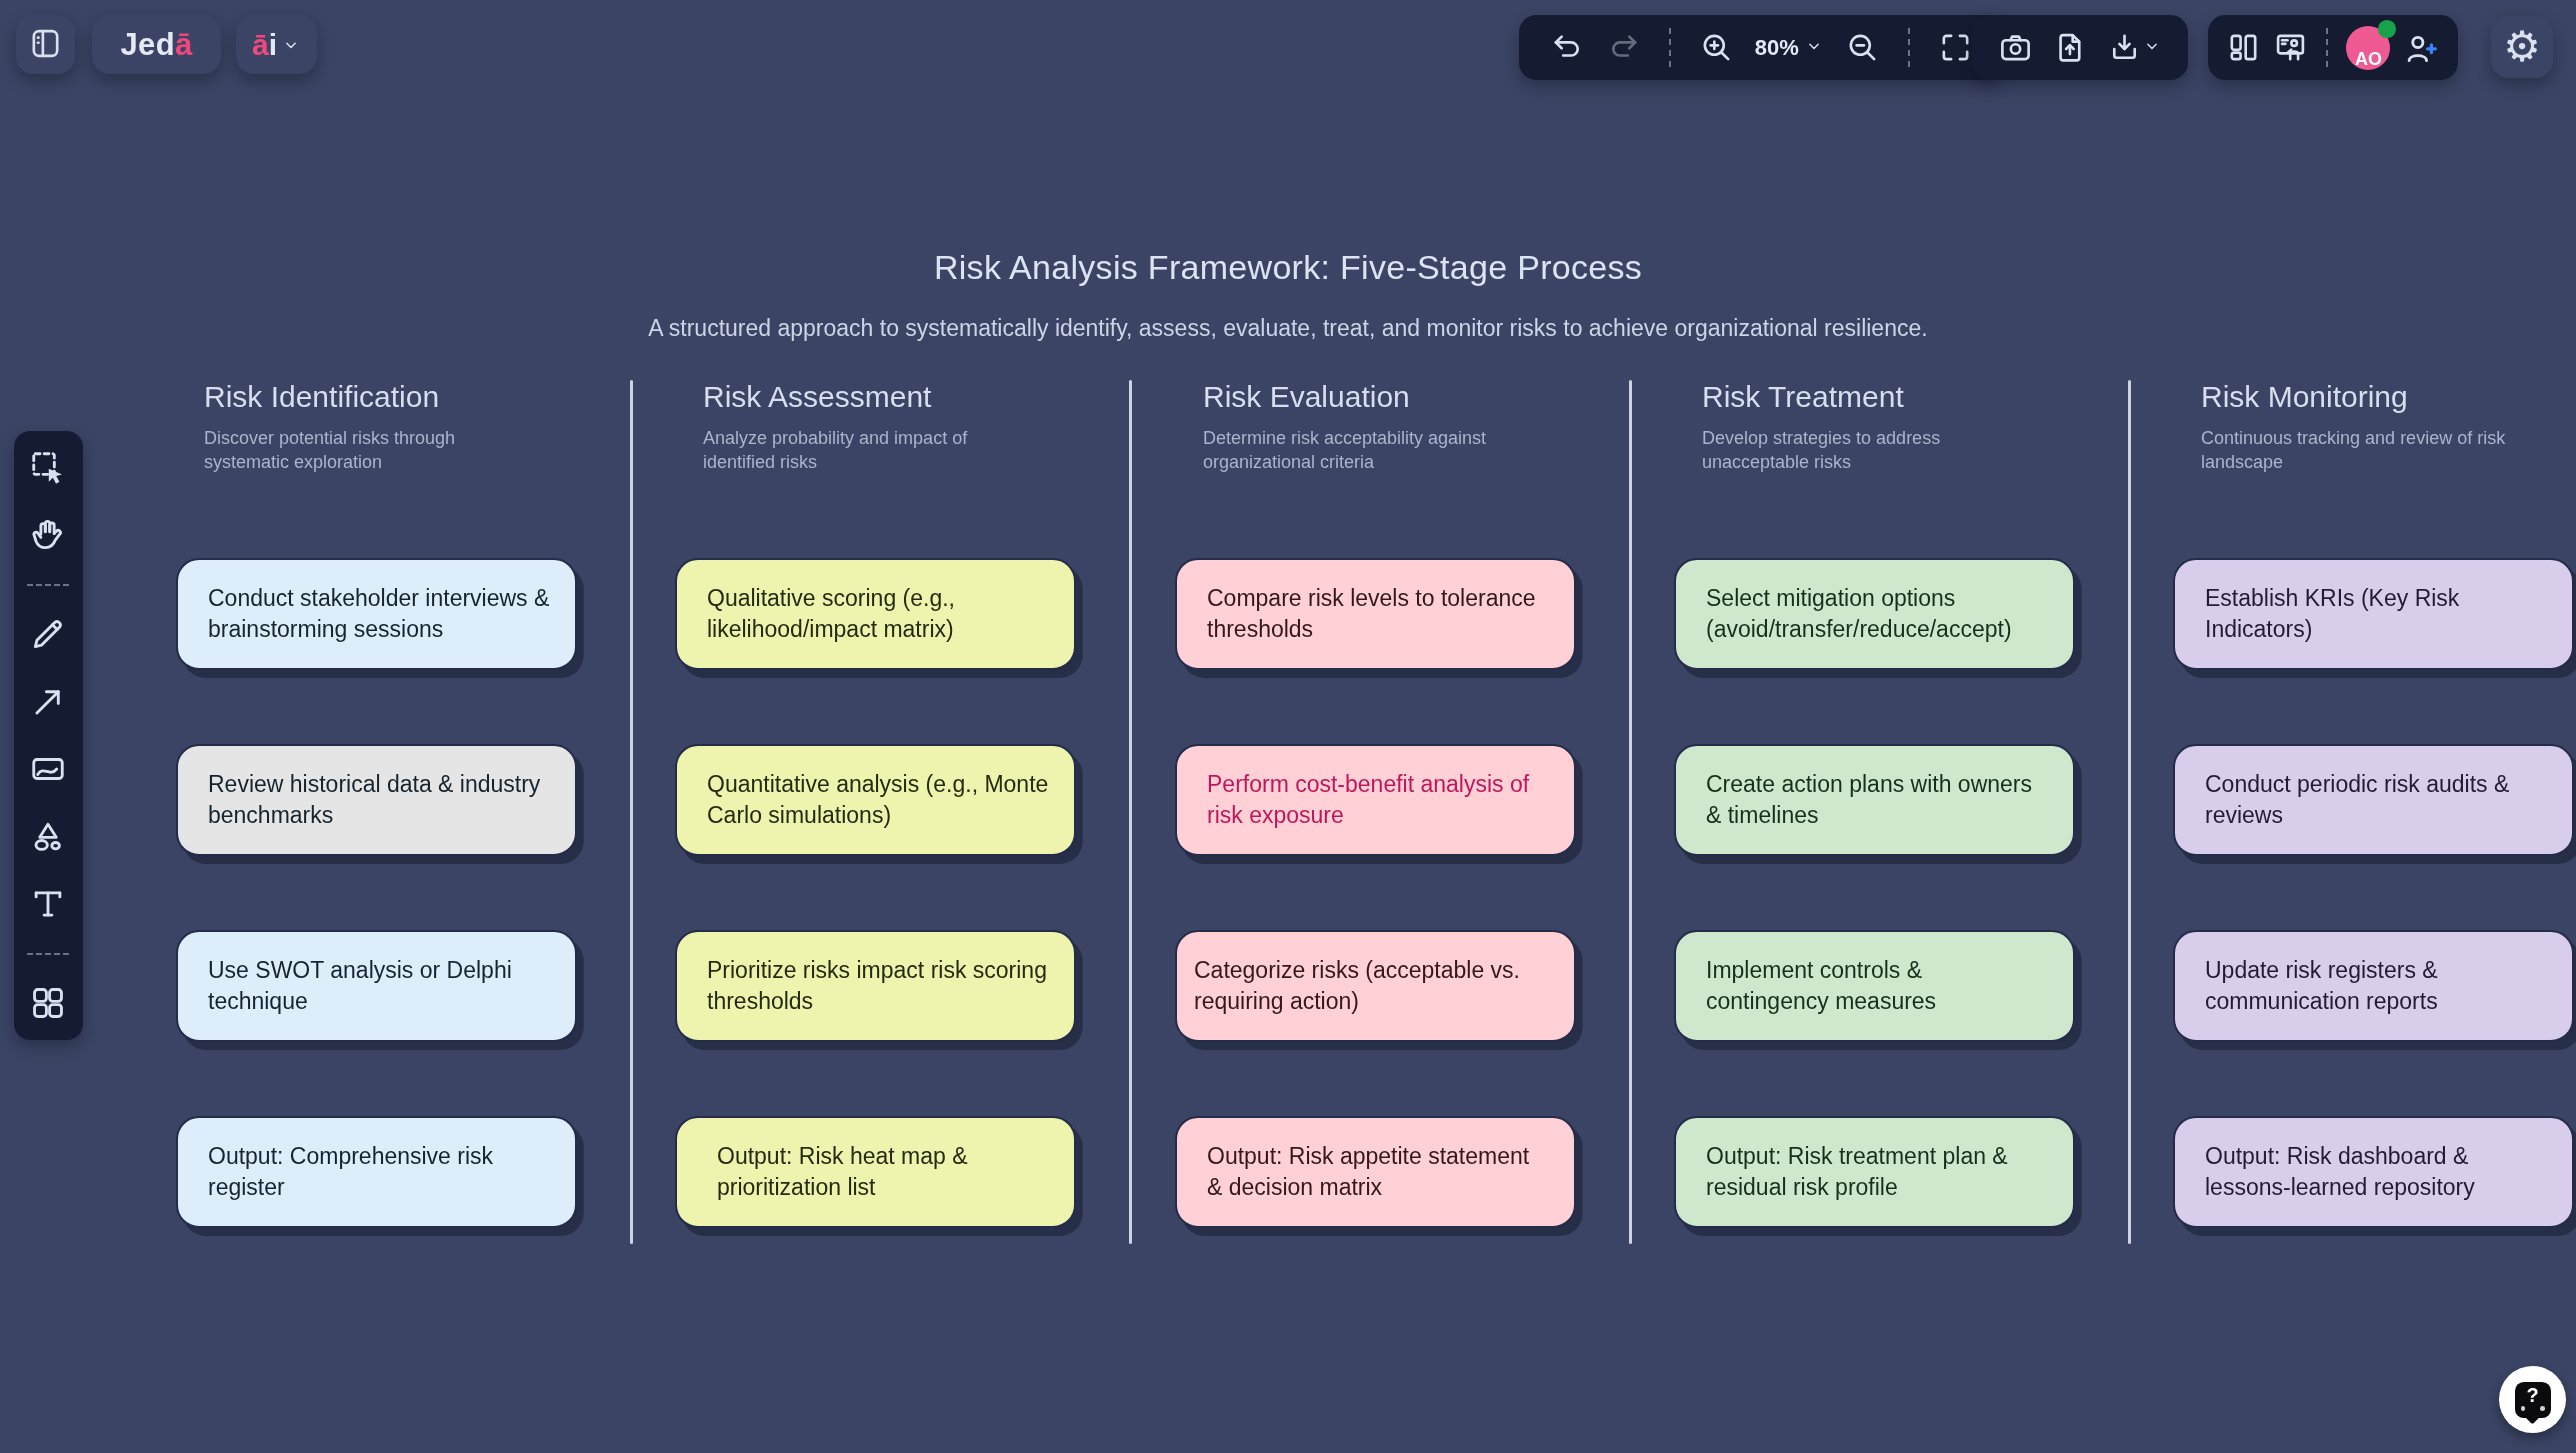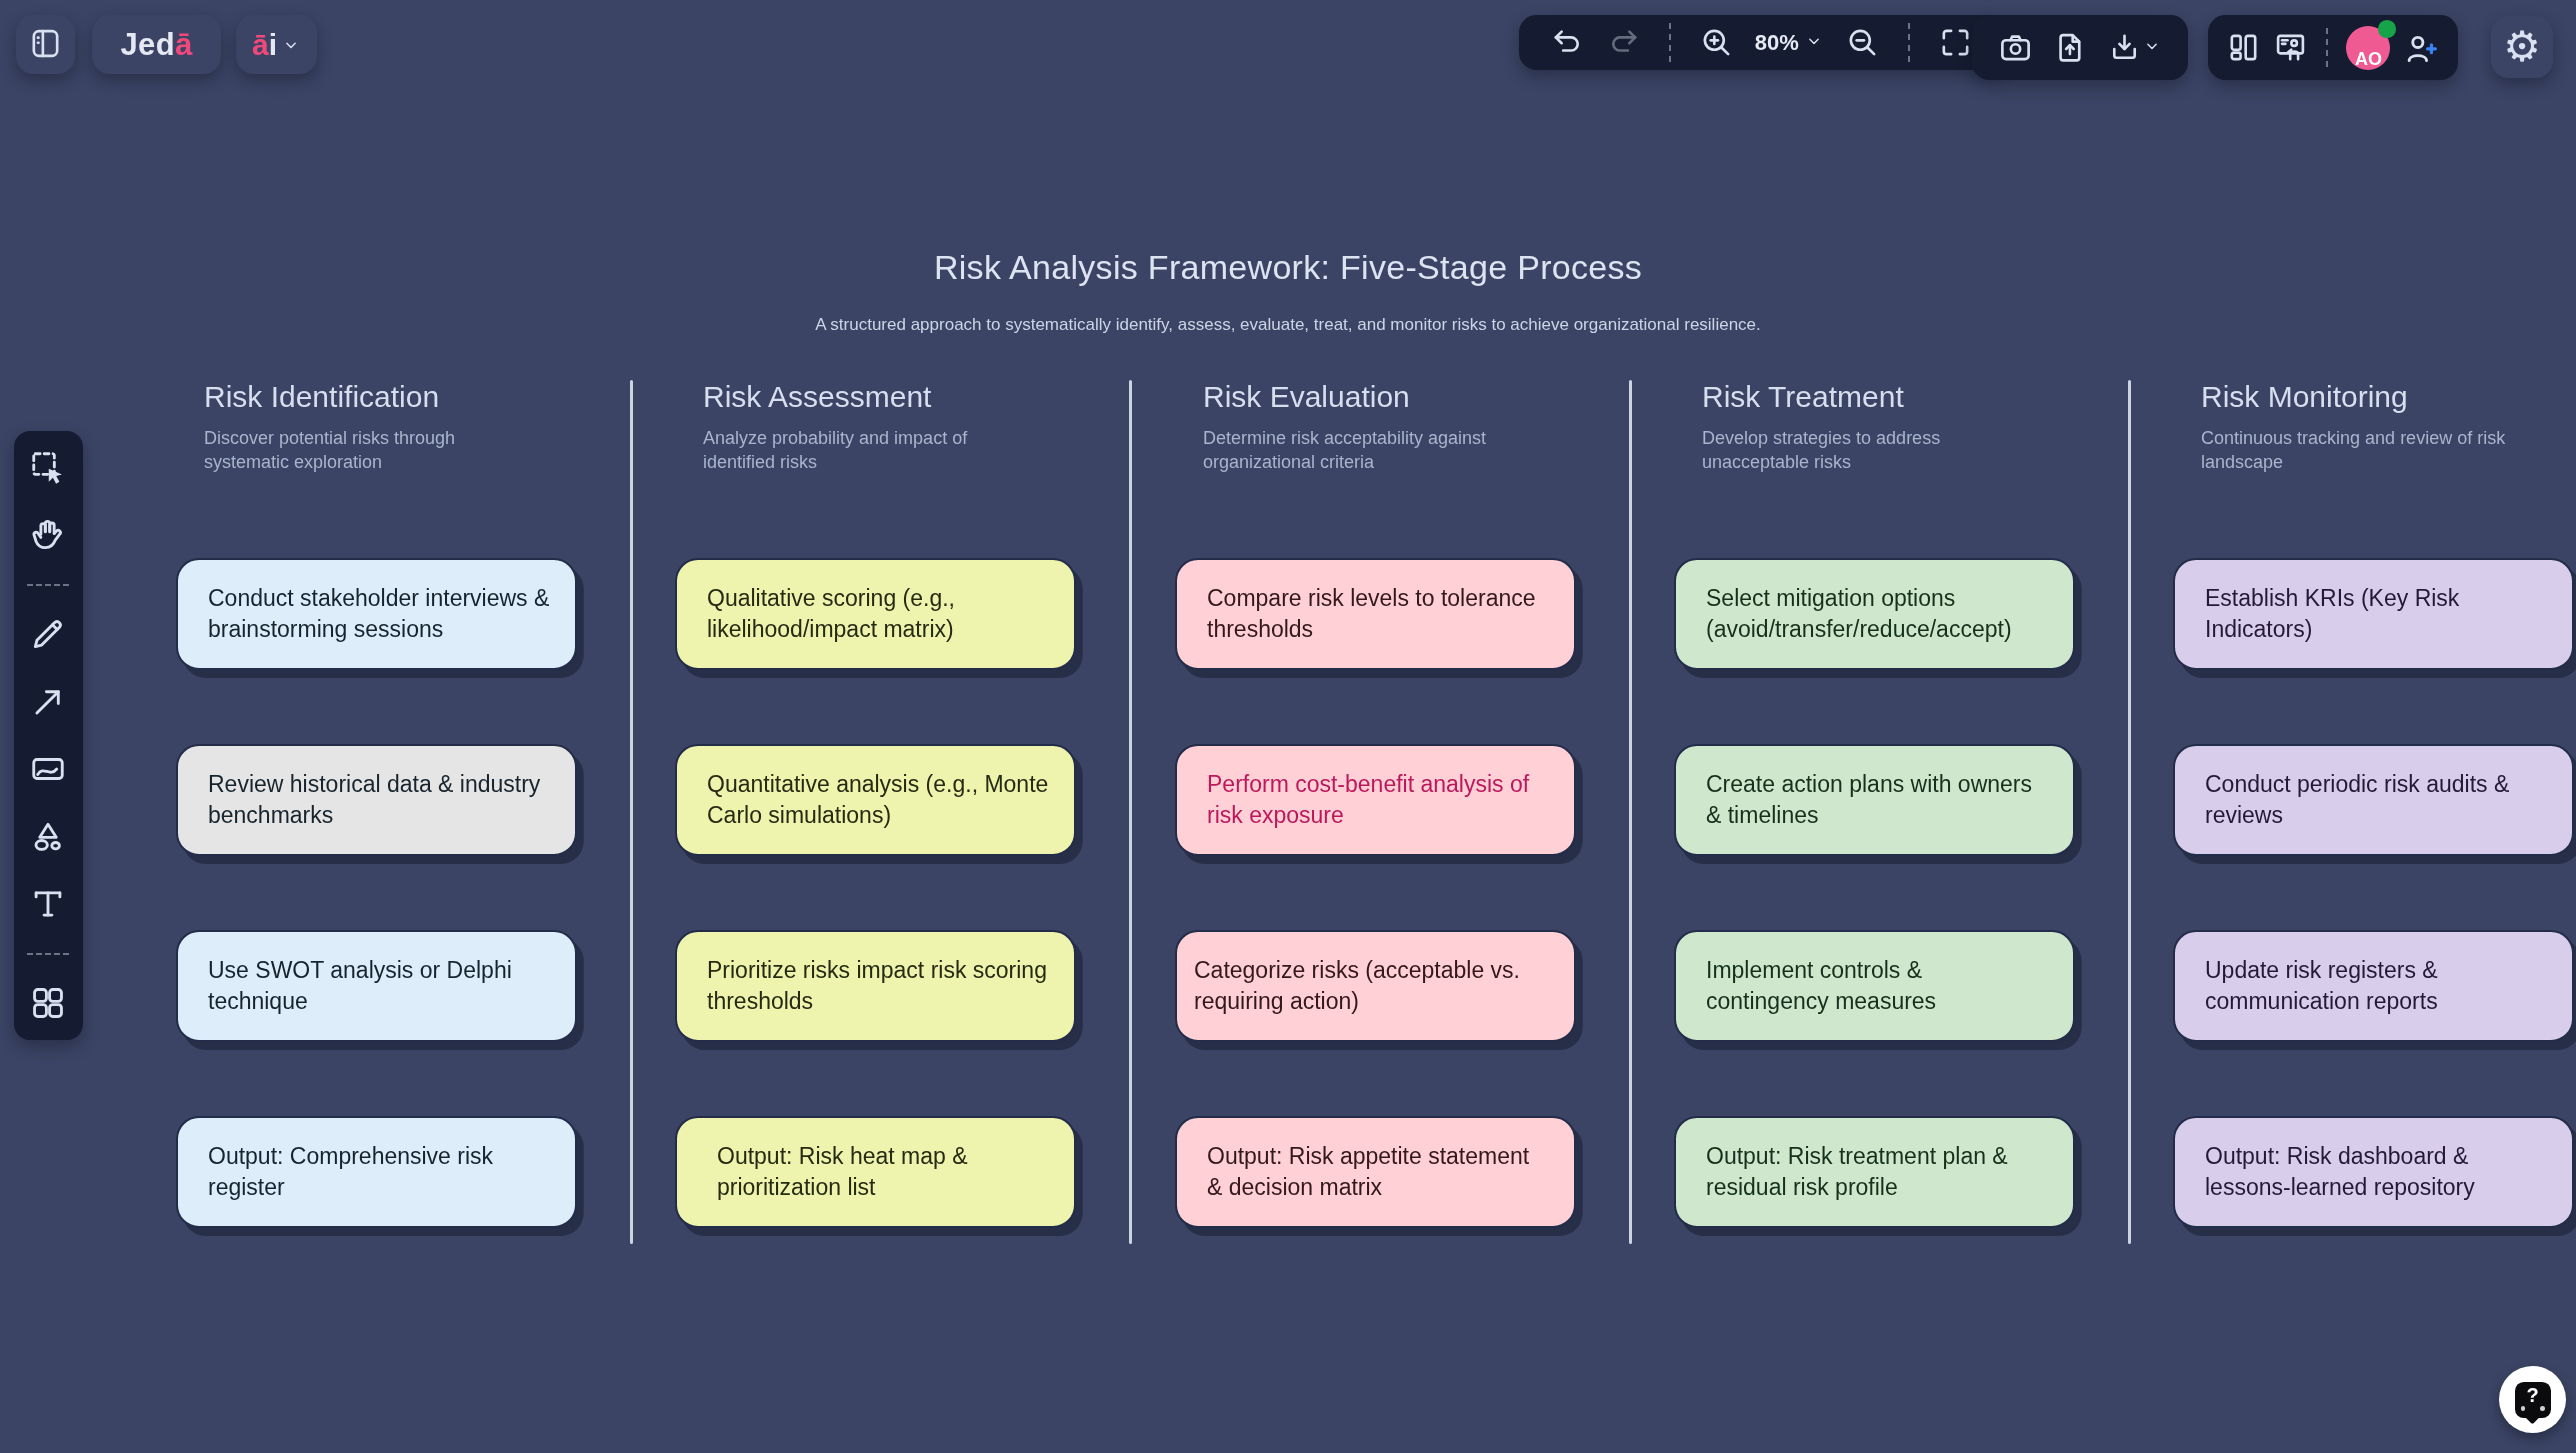--- a/index.html
+++ b/index.html
@@ -18,37 +18,37 @@
   svg.ic{stroke:#d9e1f0;fill:none;stroke-width:1.8;stroke-linecap:round;stroke-linejoin:round;}
   .dim{opacity:.4;}
   .vdash{width:0;height:39px;border-left:2px dashed rgba(216,224,240,.45);margin:0 6.7px;}
   
   #btn-sidebar{left:16px;top:15px;width:59px;height:59px;justify-content:center;}
   #btn-logo{left:92px;top:15px;width:129px;height:59px;justify-content:center;font-size:31px;font-weight:700;letter-spacing:0.3px;}
   #btn-ai{left:236px;top:15px;width:81px;height:59px;justify-content:center;font-size:30px;font-weight:700;}
   .pink{color:#f1487c;}
   .white{color:#e4e9f4;}
   
-  #grp-history{left:1519px;top:15px;width:466px;height:55px;justify-content:space-evenly;padding:0 9.4px;}
+  #grp-history{left:1519px;top:15px;width:466px;height:65px;justify-content:space-evenly;padding:0 9.4px;}
   #grp-export{left:1972px;top:15px;width:203px;height:65px;justify-content:space-evenly;padding:0 6.7px;}
   #grp-collab{left:2208px;top:15px;width:237px;height:65px;justify-content:space-evenly;padding:0 6.7px;}
   #btn-settings{left:2491px;top:16px;width:62px;height:62px;justify-content:center;}
   .zoom-label{font-size:22px;color:#e4e9f4;font-weight:600;}
   .avatar{width:44px;height:44px;border-radius:50%;display:flex;align-items:center;justify-content:center;
     color:#fff;font-size:18px;font-weight:700;position:relative;}
   .presence{position:absolute;right:-5.4px;top:-5.4px;width:17.5px;height:17.5px;border-radius:50%;}
   .gear-glyph{font-size:42px;line-height:1;color:#d9e1f0;font-family:"DejaVu Sans",sans-serif;}
   
   #tool-palette{left:13.5px;top:431px;width:69px;height:609px;border-radius:16px;flex-direction:column;justify-content:space-between;padding:17.5px 0;box-sizing:border-box;}
   .hdash{width:42px;height:0;border-top:2px dashed rgba(216,224,240,.45);}
   
   #board-title{position:absolute;left:0;top:248px;width:100%;text-align:center;margin:0;
     font-size:34px;font-weight:500;color:#dde4f1;letter-spacing:0.3px;}
   #board-subtitle{position:absolute;left:0;top:315px;width:100%;text-align:center;margin:0;
-    font-size:17px;font-weight:400;color:#ccd5e6;}
+    font-size:23px;font-weight:400;color:#ccd5e6;}
   
   .stage{position:absolute;top:380px;width:404px;height:983px;}
   .stage-title{margin:0;padding-left:28px;font-size:30px;font-weight:500;color:#d7dfee;}
   .stage-desc{margin:12px 0 0;padding-left:28px;font-size:18px;line-height:24px;color:#a9b5cd;max-width:310px;}
   .note{
     position:absolute;left:0;width:401px;height:112px;border-radius:23px;
     border:2px solid #232c49;box-sizing:border-box;
     box-shadow:6.7px 8px 0 rgba(18,24,44,.5);
     display:flex;align-items:center;padding:0 24px 0 30px;
     font-size:23px;line-height:31px;cursor:pointer;

